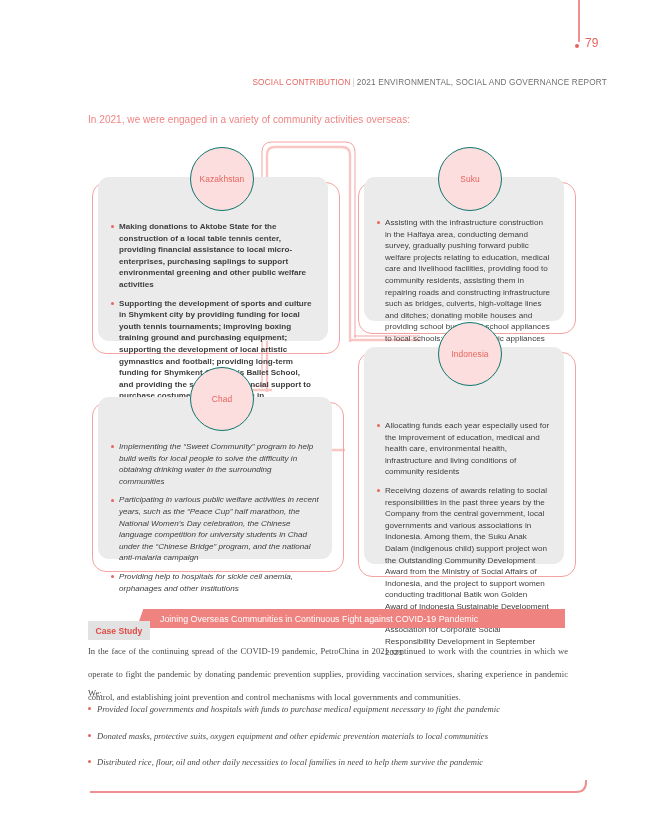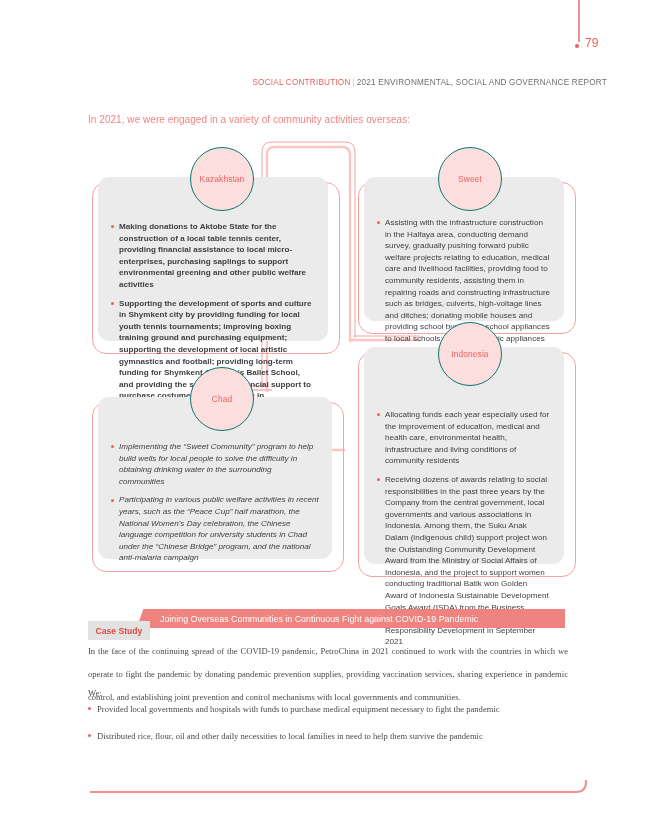--- a/index.html
+++ b/index.html
@@ -211,20 +211,21 @@
     text-align: justify;
   }
   .we-label {
     top: 688px;
     font-size: 8.6px;
   }
   .case-list {
     top: 703px;
     width: 500px;
     font-size: 8.6px;
+    font-style: italic;
   }
   .case-list .cl-item {
     position: relative;
     padding-left: 9px;
     margin-bottom: 14.5px;
     line-height: 12px;
   }
   .case-list .cl-item::before {
     content: "";
     position: absolute;
@@ -286,37 +287,38 @@
     <span>Kazakhstan</span>
   </div>
 
   <div class="panel" style="left:358px; top:42px; width:218px; height:152px;">
     <div class="panel-inner"></div>
     <div class="panel-body" style="top:34px;">
       <div class="bullet">Assisting with the infrastructure construction in the Halfaya area, conducting demand survey, gradually pushing forward public welfare projects relating to education, medical care and livelihood facilities, providing food to community residents, assisting them in repairing roads and constructing infrastructure such as bridges, culverts, high-voltage lines and ditches; donating mobile houses and providing school buses and school appliances to local schools; donating electric appliances and furniture to local clinics, and donating money to patients</div>
     </div>
   </div>
   <div class="circle" style="left:438px; top:7px;">
-    <span>Sweet</span>
+    <span>Suku</span>
   </div>
 
   <div class="panel" style="left:92px; top:262px; width:252px; height:170px;font-style:italic;">
     <div class="panel-inner"></div>
     <div class="panel-body" style="top:38px;">
       <div class="bullet">Implementing the “Sweet Community” program to help build wells for local people to solve the difficulty in obtaining drinking water in the surrounding communities</div>
       <div class="bullet">Participating in various public welfare activities in recent years, such as the “Peace Cup” half marathon, the National Women's Day celebration, the Chinese language competition for university students in Chad under the “Chinese Bridge” program, and the national anti-malaria campaign</div>
+      <div class="bullet">Providing help to hospitals for sickle cell anemia, orphanages and other institutions</div>
     </div>
   </div>
   <div class="circle" style="left:190px; top:227px;">
     <span>Chad</span>
   </div>
 
   <div class="panel" style="left:358px; top:212px; width:218px; height:225px;">
     <div class="panel-inner"></div>
-    <div class="panel-body" style="top:56px;">
+    <div class="panel-body" style="top:67px;">
       <div class="bullet">Allocating funds each year especially used for the improvement of education, medical and health care, environmental health, infrastructure and living conditions of community residents</div>
       <div class="bullet">Receiving dozens of awards relating to social responsibilities in the past three years by the Company from the central government, local governments and various associations in Indonesia. Among them, the Suku Anak Dalam (indigenous child) support project won the Outstanding Community Development Award from the Ministry of Social Affairs of Indonesia, and the project to support women conducting traditional Batik won Golden Award of Indonesia Sustainable Development Goals Award (ISDA) from the Business Association for Corporate Social Responsibility Development in September 2021</div>
     </div>
   </div>
   <div class="circle" style="left:438px; top:182px;">
     <span>Indonesia</span>
   </div>
 
 </div>
 
@@ -328,18 +330,19 @@
   </div>
   <div class="case-title">Joining Overseas Communities in Continuous Fight against COVID-19 Pandemic</div>
 </div>
 
 <div class="serif-block para">In the face of the continuing spread of the COVID-19 pandemic, PetroChina in 2021 continued to work with the countries in which we operate to fight the pandemic by donating pandemic prevention supplies, providing vaccination services, sharing experience in pandemic control, and establishing joint prevention and control mechanisms with local governments and communities.</div>
 
 <div class="serif-block we-label">We:</div>
 
 <div class="serif-block case-list">
   <div class="cl-item">Provided local governments and hospitals with funds to purchase medical equipment necessary to fight the pandemic</div>
+  <div class="cl-item">Donated masks, protective suits, oxygen equipment and other epidemic prevention materials to local communities</div>
   <div class="cl-item">Distributed rice, flour, oil and other daily necessities to local families in need to help them survive the pandemic</div>
 </div>
 
 <svg class="bottom-rule" width="645" height="60">
   <path d="M 90 12 L 576 12 Q 586 12 586 2 L 586 -10" fill="none" stroke="#ef8f8f" stroke-width="2"></path>
 </svg>
 
 </body></html>

